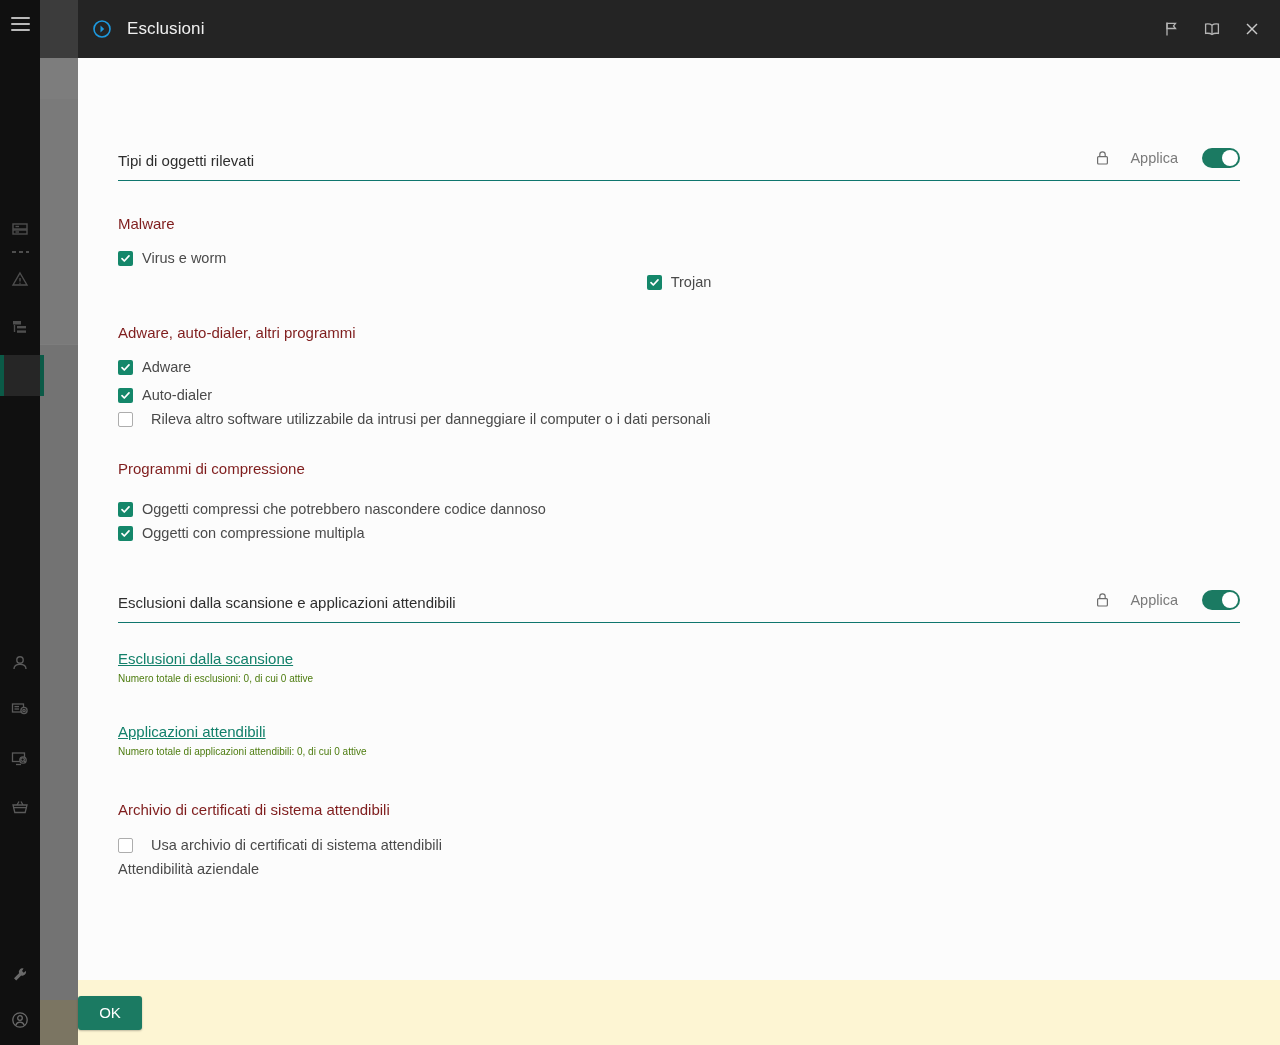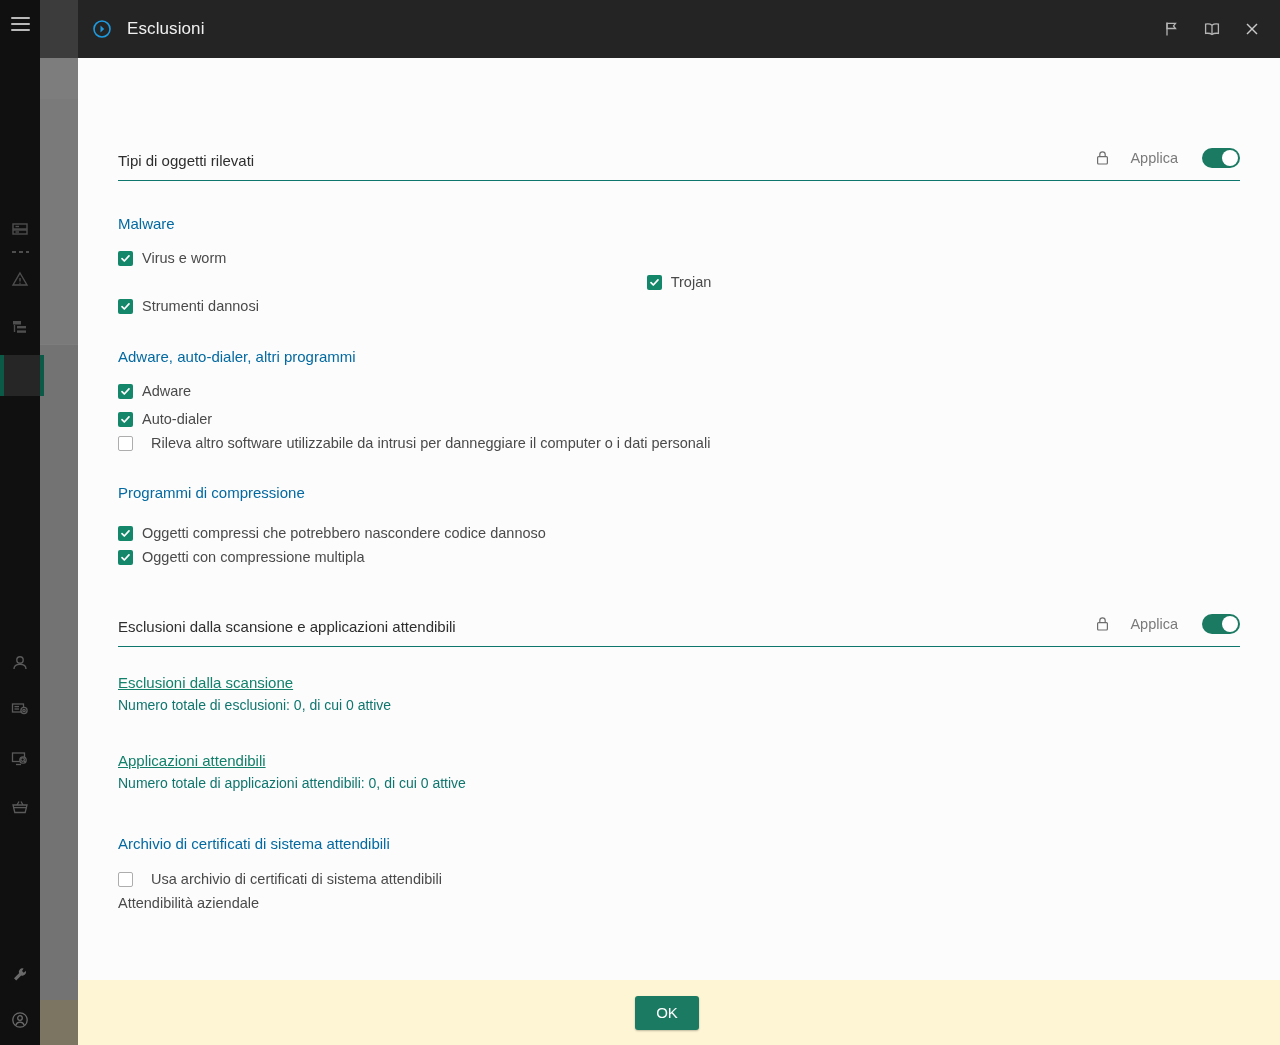--- a/index.html
+++ b/index.html
@@ -111,46 +111,46 @@
   .toggle {
     width: 38px; height: 20px; border-radius: 10px;
     background: #1b7a62; position: relative; cursor: pointer;
     margin-left: 4px;
   }
   .toggle .knob {
     position: absolute; top: 2px; right: 2px;
     width: 16px; height: 16px; border-radius: 50%; background: #fff;
   }
 
-  .grp-title { font-size: 15px; color: #0369a1; }
+  .grp-title { font-size: 15px; color: #7f1d1d; }
 
   .cb-row { display: flex; align-items: center; }
   .cb {
     width: 15px; height: 15px; flex: 0 0 15px;
     border-radius: 2px;
     display: flex; align-items: center; justify-content: center;
     cursor: pointer;
   }
   .cb.on  { background: #14876a; }
   .cb.off { background: #ffffff; border: 1px solid #adadad; }
   .cb.on svg { display: block; }
   .cb-lbl { font-size: 14.5px; color: #4a4a4a; margin-left: 9px; }
   .cb-lbl.wide { margin-left: 18px; }
 
   .link {
     font-size: 15px; color: #12806a;
     text-decoration: underline; cursor: pointer; display: inline-block;
   }
-  .sub { font-size: 14px; color: #0f766e; }
+  .sub { font-size: 10px; color: #4d7c0f; }
   .plain { font-size: 14.5px; color: #4a4a4a; }
 
   .footer {
     flex: 0 0 65px; height: 65px;
     background: #fdf5d3;
-    display: flex; align-items: center; justify-content: center;
+    display: flex; align-items: center; justify-content: flex-start;
     padding-right: 24px;
   }
   .ok-btn {
     min-width: 64px; height: 34px; padding: 0 20px;
     background: #1b7a62; color: #fff;
     border: none; border-radius: 3px;
     font-family: "Liberation Sans", sans-serif;
     font-size: 15px; cursor: pointer;
     box-shadow: 0 1px 2px rgba(0,0,0,.25);
   }
@@ -316,28 +316,20 @@
         <span class="cb-lbl">Virus e worm</span>
       </div>
       <div class="cb-row" style="margin-top:8px;justify-content:center;">
         <span class="cb on">
           <svg width="11" height="11" viewBox="0 0 11 11" fill="none" stroke="#fff" stroke-width="1.7" stroke-linecap="round" stroke-linejoin="round">
               <path d="M2 5.6 L4.3 8 L9 2.9"></path>
             </svg>
         </span>
         <span class="cb-lbl">Trojan</span>
       </div>
-      <div class="cb-row" style="margin-top:8px;">
-        <span class="cb on">
-          <svg width="11" height="11" viewBox="0 0 11 11" fill="none" stroke="#fff" stroke-width="1.7" stroke-linecap="round" stroke-linejoin="round">
-              <path d="M2 5.6 L4.3 8 L9 2.9"></path>
-            </svg>
-        </span>
-        <span class="cb-lbl">Strumenti dannosi</span>
-      </div>
 
       <div class="grp-title" style="margin-top:34px;">Adware, auto-dialer, altri programmi</div>
       <div class="cb-row" style="margin-top:18px;">
         <span class="cb on">
           <svg width="11" height="11" viewBox="0 0 11 11" fill="none" stroke="#fff" stroke-width="1.7" stroke-linecap="round" stroke-linejoin="round">
               <path d="M2 5.6 L4.3 8 L9 2.9"></path>
             </svg>
         </span>
         <span class="cb-lbl">Adware</span>
       </div>

